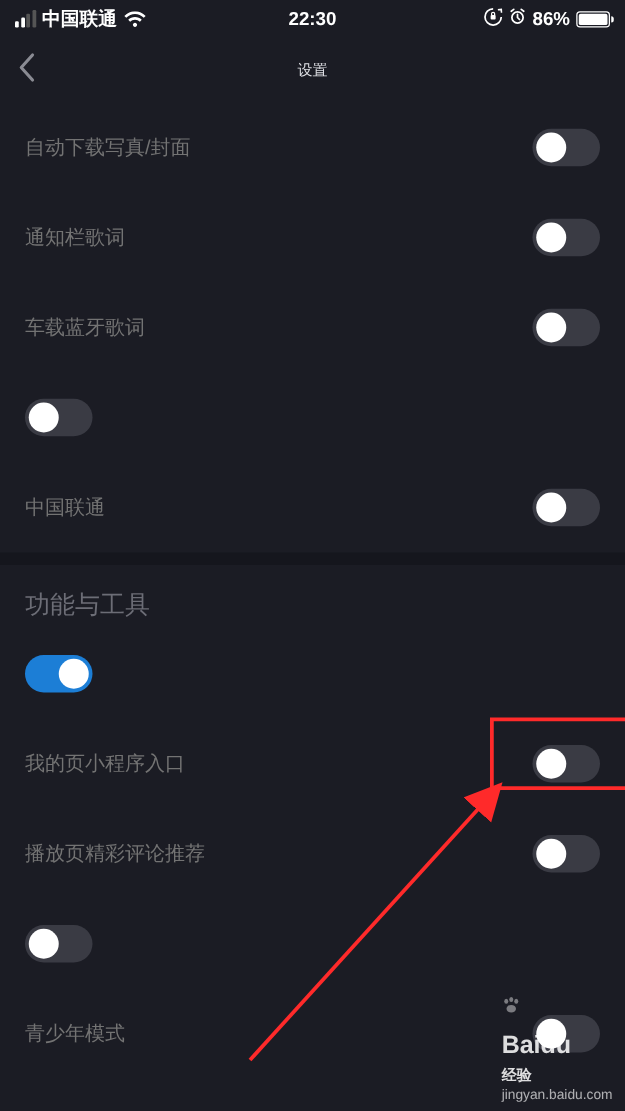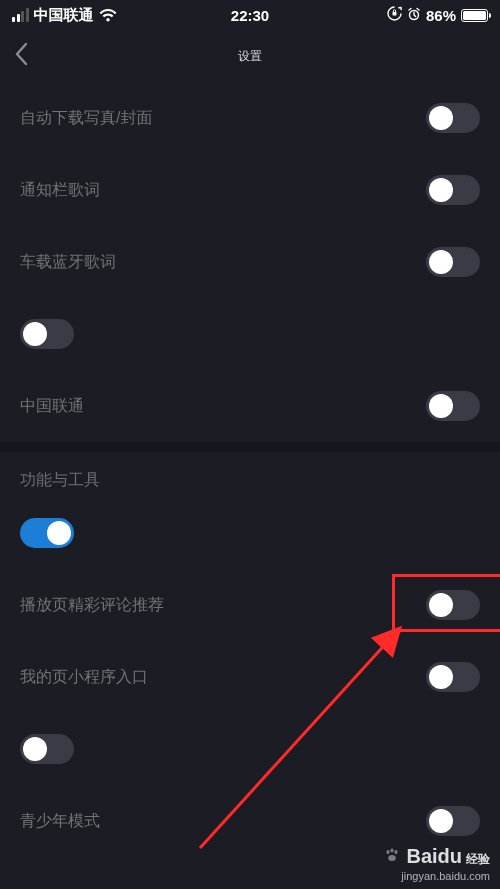--- a/index.html
+++ b/index.html
@@ -54,21 +54,21 @@
   .back-btn { color: #8a8b93; font-size: 28px; line-height: 1; }
   .nav-title {
     position: absolute; left: 50%; transform: translateX(-50%);
     font-size: 12px; color: #dedfe4; font-weight: 500;
   }
 
   
   .section-gap { height: 10px; background: #15161d; }
   .section-header {
     padding: 18px 20px 6px;
-    font-size: 16px;
+    font-size: 20px;
     color: #6c6d76;
   }
   .row {
     height: 72px;
     display: flex;
     align-items: center;
     justify-content: space-between;
     padding: 0 20px;
   }
   .row .label { font-size: 16px; color: #737373; }
@@ -107,21 +107,21 @@
     right: 10px;
     bottom: 6px;
     text-align: right;
     color: rgba(255,255,255,0.65);
     font-size: 11px;
     line-height: 1.3;
     z-index: 60;
   }
   .watermark .brand {
     font-size: 20px; font-weight: 700; color: rgba(255,255,255,0.85);
-    display: flex; align-items: baseline; gap: 4px; justify-content: flex-end;
+    display: flex; align-items: baseline; gap: 4px; justify-content: flex-end; flex-direction: column;
   }
   .watermark .brand .sub { font-size: 12px; font-weight: 700; }
   .watermark .paw { display:inline-block; margin-right:2px; opacity:.7;}
 </style>
 </head>
 <body>
 
 <div class="status-bar">
   <div class="status-left">
     <span class="signal-icon">
@@ -204,27 +204,27 @@
 <div class="section-gap"></div>
 
 <div class="section-header">功能与工具</div>
 <div id="sec2">
     <div class="row">
       <div class="toggle on">
         <div class="knob"></div>
       </div>
     </div>
     <div class="row">
+      <div class="label">我的页小程序入口</div>
+      <div class="toggle">
+        <div class="knob"></div>
+      </div>
+    </div>
+    <div class="row">
       <div class="label">播放页精彩评论推荐</div>
-      <div class="toggle">
-        <div class="knob"></div>
-      </div>
-    </div>
-    <div class="row">
-      <div class="label">我的页小程序入口</div>
       <div class="toggle">
         <div class="knob"></div>
       </div>
     </div>
     <div class="row">
       <div class="toggle">
         <div class="knob"></div>
       </div>
     </div>
     <div class="row">

